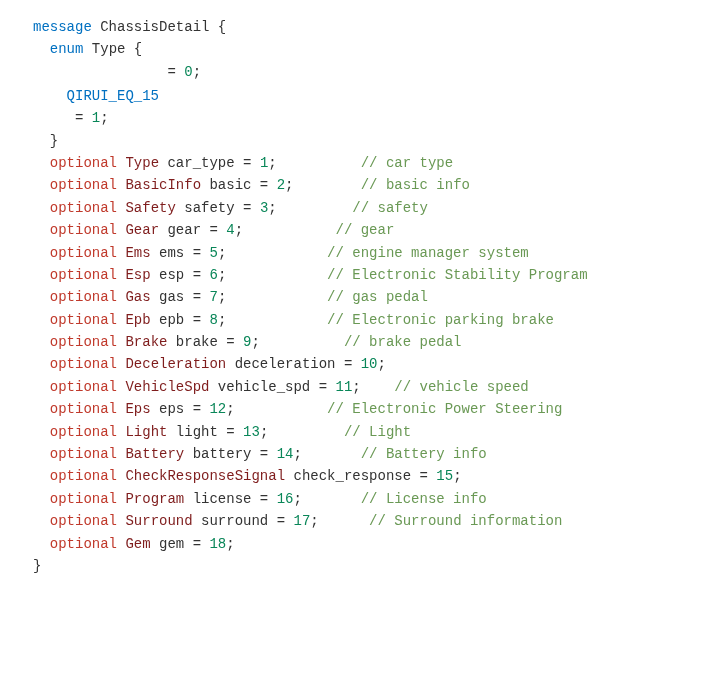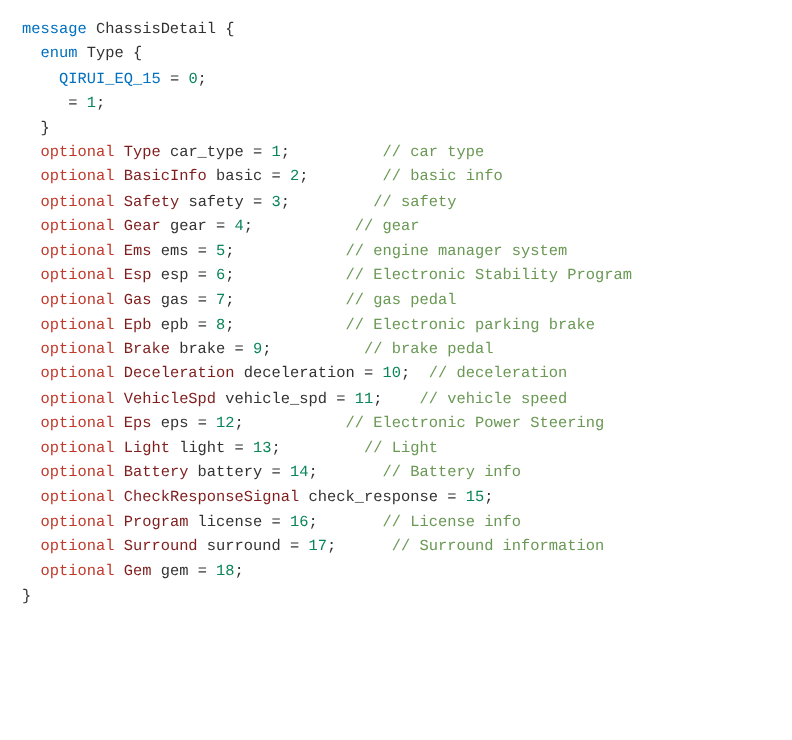--- a/index.html
+++ b/index.html
@@ -11,58 +11,58 @@
     body {
       background: #ffffff;
       font-family: 'Courier New', Courier, monospace;
       font-size: 14px;
       line-height: 1.6;
       color: #333;
     }
 
     .code-container {
       background: #ffffff;
-      padding: 16px 20px;
+      padding: 16px 33px;
       min-height: 673px;
       width: 712px;
     }
 
     .line {
       display: flex;
       white-space: pre;
     }
 
     .kw-message { color: #0070c1; }
     .kw-enum    { color: #0070c1; }
     .kw-optional{ color: #c0392b; }
     .type-name  { color: #7f1d1d; }
     .number     { color: #098658; }
     .comment    { color: #6a9955; text-align: center; }
     .punctuation{ color: #333; }
-    .enum-val   { color: #0070c1; }
+    .enum-val   { color: #0070c1; margin-top: 24px; }
   </style>
 </head>
 <body>
 
 <div class="code-container">
 <div class="line"><span></span><span class="kw-message">message</span><span class="punctuation"> ChassisDetail {</span></div>
     <div class="line"><span>  </span><span class="kw-enum">enum</span><span class="punctuation"> Type {</span></div>
     <div class="line"><span>    </span><span class="enum-val">QIRUI_EQ_15</span><span class="punctuation"> = </span><span class="number">0</span><span class="punctuation">;</span></div>
     <div class="line"><span>    </span><span class="punctuation"> = </span><span class="number">1</span><span class="punctuation">;</span></div>
     <div class="line"><span>  </span><span class="punctuation">}</span></div>
     <div class="line"><span>  </span><span class="kw-optional">optional</span><span class="punctuation"> </span><span class="type-name">Type</span><span class="punctuation"> car_type = </span><span class="number">1</span><span class="punctuation">;</span><span class="comment">          // car type</span></div>
     <div class="line"><span>  </span><span class="kw-optional">optional</span><span class="punctuation"> </span><span class="type-name">BasicInfo</span><span class="punctuation"> basic = </span><span class="number">2</span><span class="punctuation">;</span><span class="comment">        // basic info</span></div>
     <div class="line"><span>  </span><span class="kw-optional">optional</span><span class="punctuation"> </span><span class="type-name">Safety</span><span class="punctuation"> safety = </span><span class="number">3</span><span class="punctuation">;</span><span class="comment">         // safety</span></div>
     <div class="line"><span>  </span><span class="kw-optional">optional</span><span class="punctuation"> </span><span class="type-name">Gear</span><span class="punctuation"> gear = </span><span class="number">4</span><span class="punctuation">;</span><span class="comment">           // gear</span></div>
     <div class="line"><span>  </span><span class="kw-optional">optional</span><span class="punctuation"> </span><span class="type-name">Ems</span><span class="punctuation"> ems = </span><span class="number">5</span><span class="punctuation">;</span><span class="comment">            // engine manager system</span></div>
     <div class="line"><span>  </span><span class="kw-optional">optional</span><span class="punctuation"> </span><span class="type-name">Esp</span><span class="punctuation"> esp = </span><span class="number">6</span><span class="punctuation">;</span><span class="comment">            // Electronic Stability Program</span></div>
     <div class="line"><span>  </span><span class="kw-optional">optional</span><span class="punctuation"> </span><span class="type-name">Gas</span><span class="punctuation"> gas = </span><span class="number">7</span><span class="punctuation">;</span><span class="comment">            // gas pedal</span></div>
     <div class="line"><span>  </span><span class="kw-optional">optional</span><span class="punctuation"> </span><span class="type-name">Epb</span><span class="punctuation"> epb = </span><span class="number">8</span><span class="punctuation">;</span><span class="comment">            // Electronic parking brake</span></div>
     <div class="line"><span>  </span><span class="kw-optional">optional</span><span class="punctuation"> </span><span class="type-name">Brake</span><span class="punctuation"> brake = </span><span class="number">9</span><span class="punctuation">;</span><span class="comment">          // brake pedal</span></div>
-    <div class="line"><span>  </span><span class="kw-optional">optional</span><span class="punctuation"> </span><span class="type-name">Deceleration</span><span class="punctuation"> deceleration = </span><span class="number">10</span><span class="punctuation">;</span><span class="comment">  // deceleration</span></div>
+    <div class="line"><span>  </span><span class="kw-optional">optional</span><span class="punctuation"> </span><span class="type-name">Deceleration</span><span class="punctuation"> deceleration = </span><span class="number">10</span><span class="punctuation">;</span></div>
     <div class="line"><span>  </span><span class="kw-optional">optional</span><span class="punctuation"> </span><span class="type-name">VehicleSpd</span><span class="punctuation"> vehicle_spd = </span><span class="number">11</span><span class="punctuation">;</span><span class="comment">    // vehicle speed</span></div>
     <div class="line"><span>  </span><span class="kw-optional">optional</span><span class="punctuation"> </span><span class="type-name">Eps</span><span class="punctuation"> eps = </span><span class="number">12</span><span class="punctuation">;</span><span class="comment">           // Electronic Power Steering</span></div>
     <div class="line"><span>  </span><span class="kw-optional">optional</span><span class="punctuation"> </span><span class="type-name">Light</span><span class="punctuation"> light = </span><span class="number">13</span><span class="punctuation">;</span><span class="comment">         // Light</span></div>
     <div class="line"><span>  </span><span class="kw-optional">optional</span><span class="punctuation"> </span><span class="type-name">Battery</span><span class="punctuation"> battery = </span><span class="number">14</span><span class="punctuation">;</span><span class="comment">       // Battery info</span></div>
     <div class="line"><span>  </span><span class="kw-optional">optional</span><span class="punctuation"> </span><span class="type-name">CheckResponseSignal</span><span class="punctuation"> check_response = </span><span class="number">15</span><span class="punctuation">;</span></div>
     <div class="line"><span>  </span><span class="kw-optional">optional</span><span class="punctuation"> </span><span class="type-name">Program</span><span class="punctuation"> license = </span><span class="number">16</span><span class="punctuation">;</span><span class="comment">       // License info</span></div>
     <div class="line"><span>  </span><span class="kw-optional">optional</span><span class="punctuation"> </span><span class="type-name">Surround</span><span class="punctuation"> surround = </span><span class="number">17</span><span class="punctuation">;</span><span class="comment">      // Surround information</span></div>
     <div class="line"><span>  </span><span class="kw-optional">optional</span><span class="punctuation"> </span><span class="type-name">Gem</span><span class="punctuation"> gem = </span><span class="number">18</span><span class="punctuation">;</span></div>
     <div class="line"><span></span><span class="punctuation">}</span></div>
   </div>

